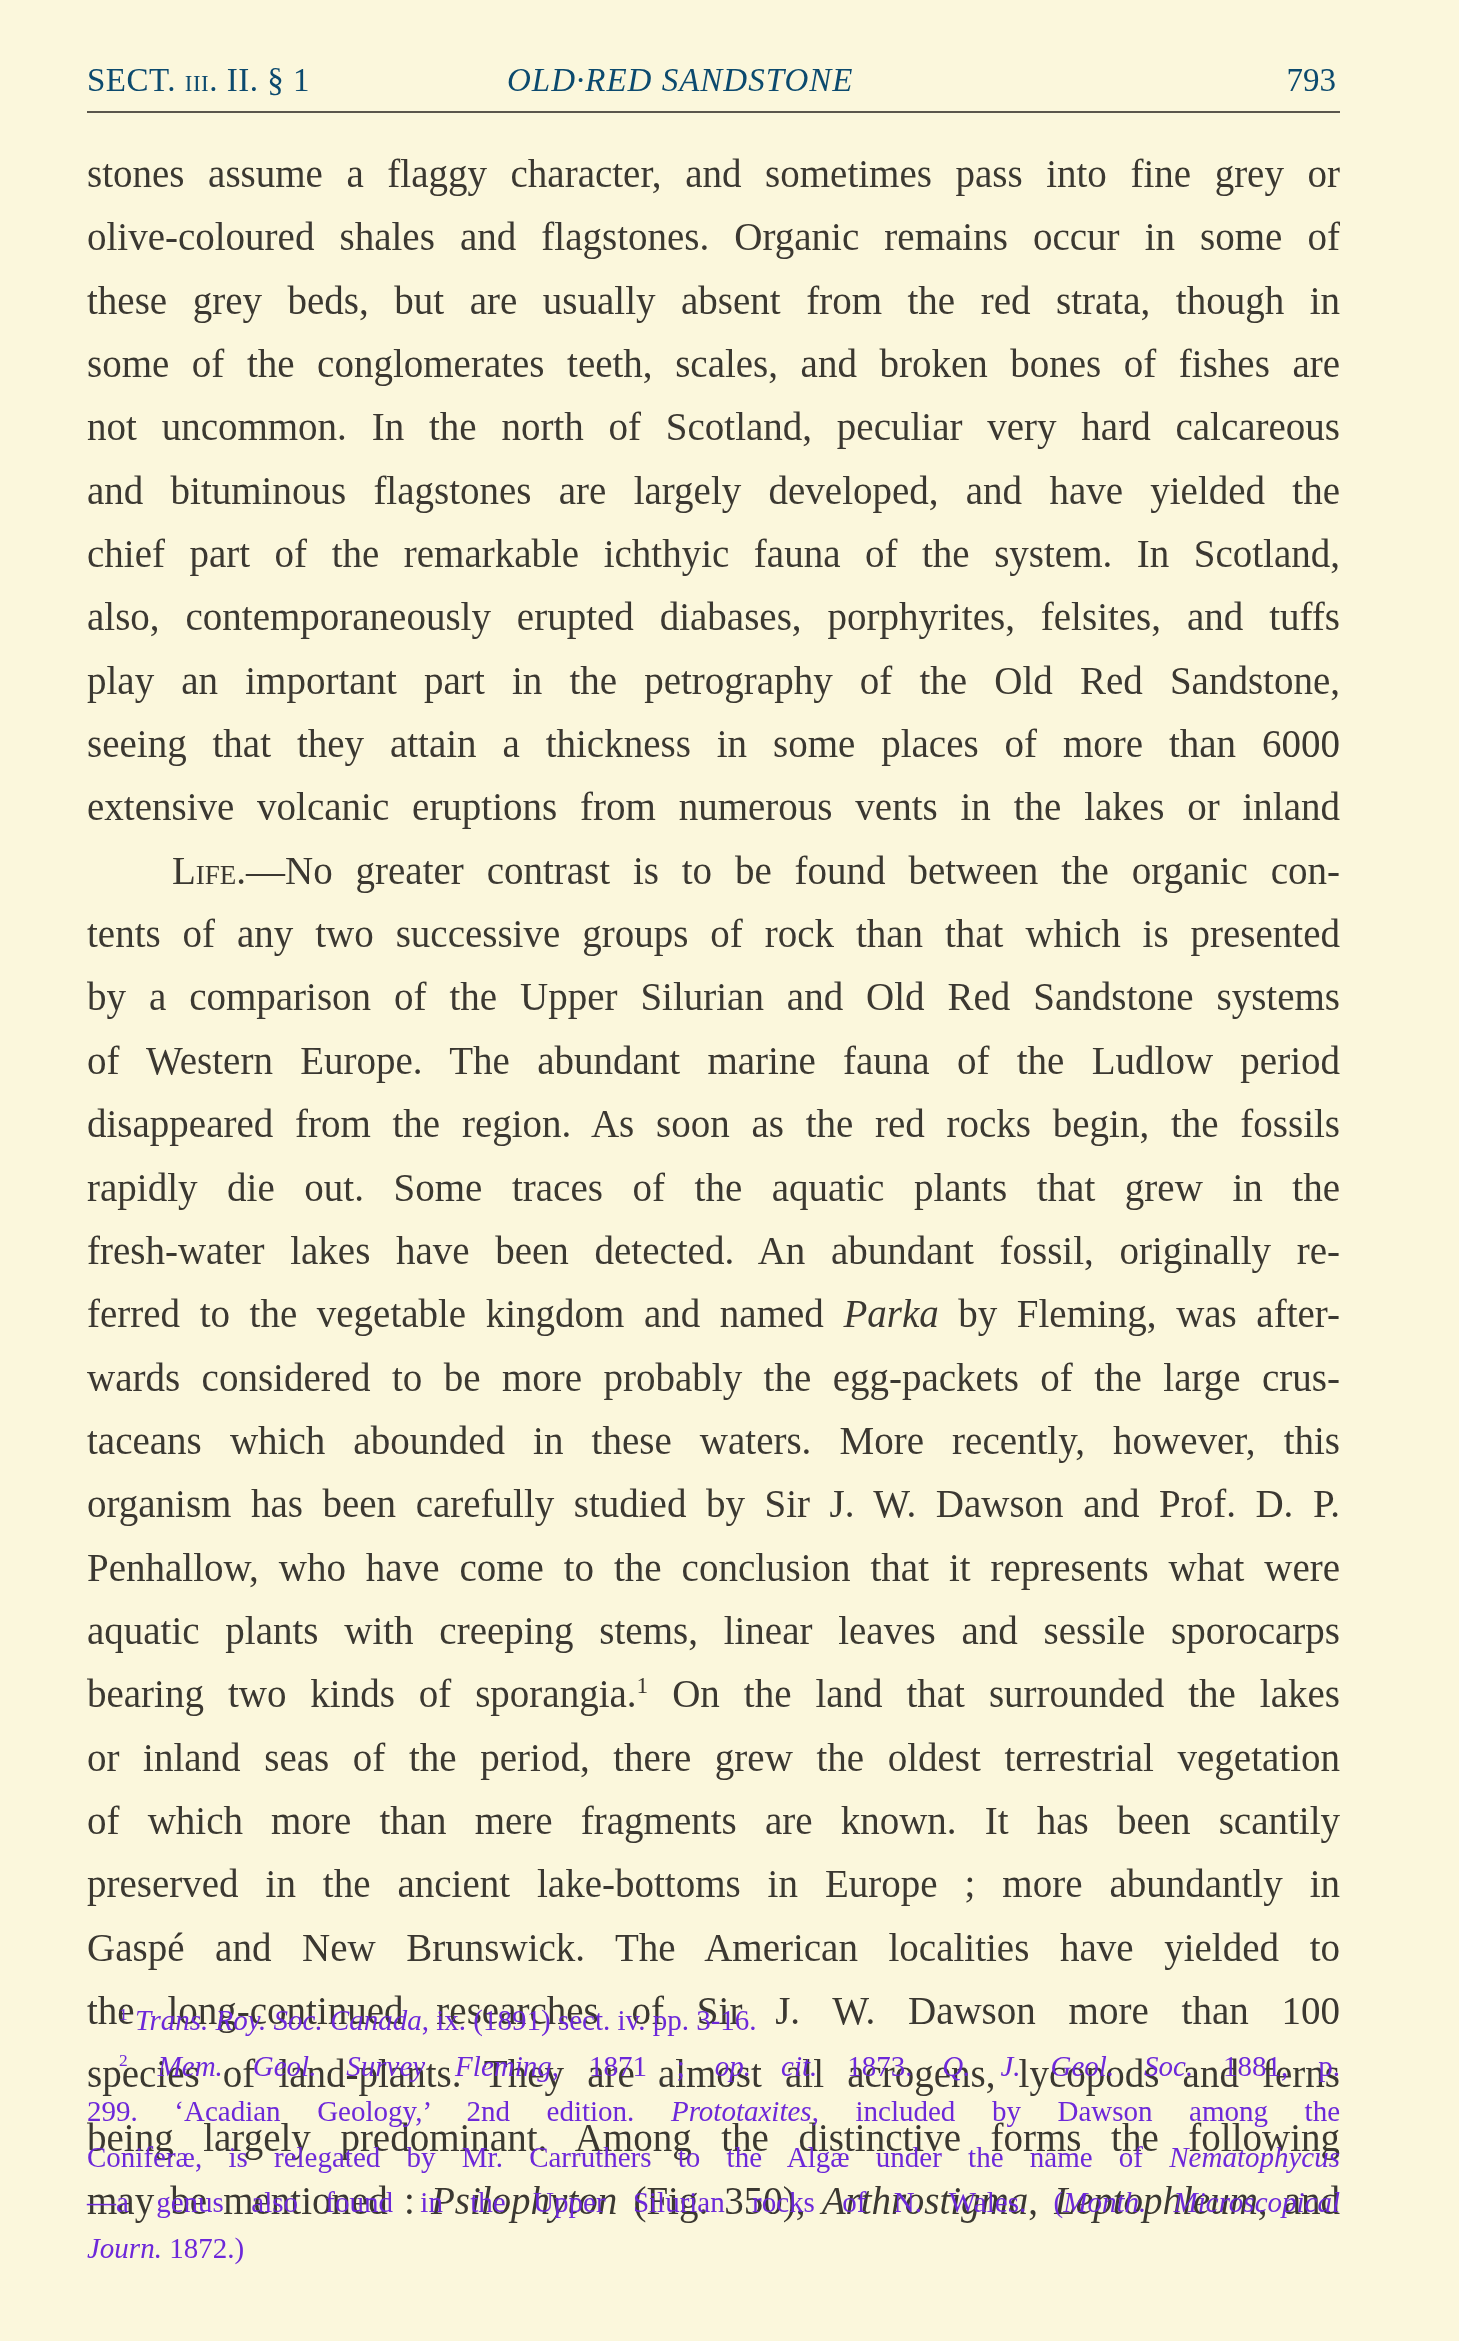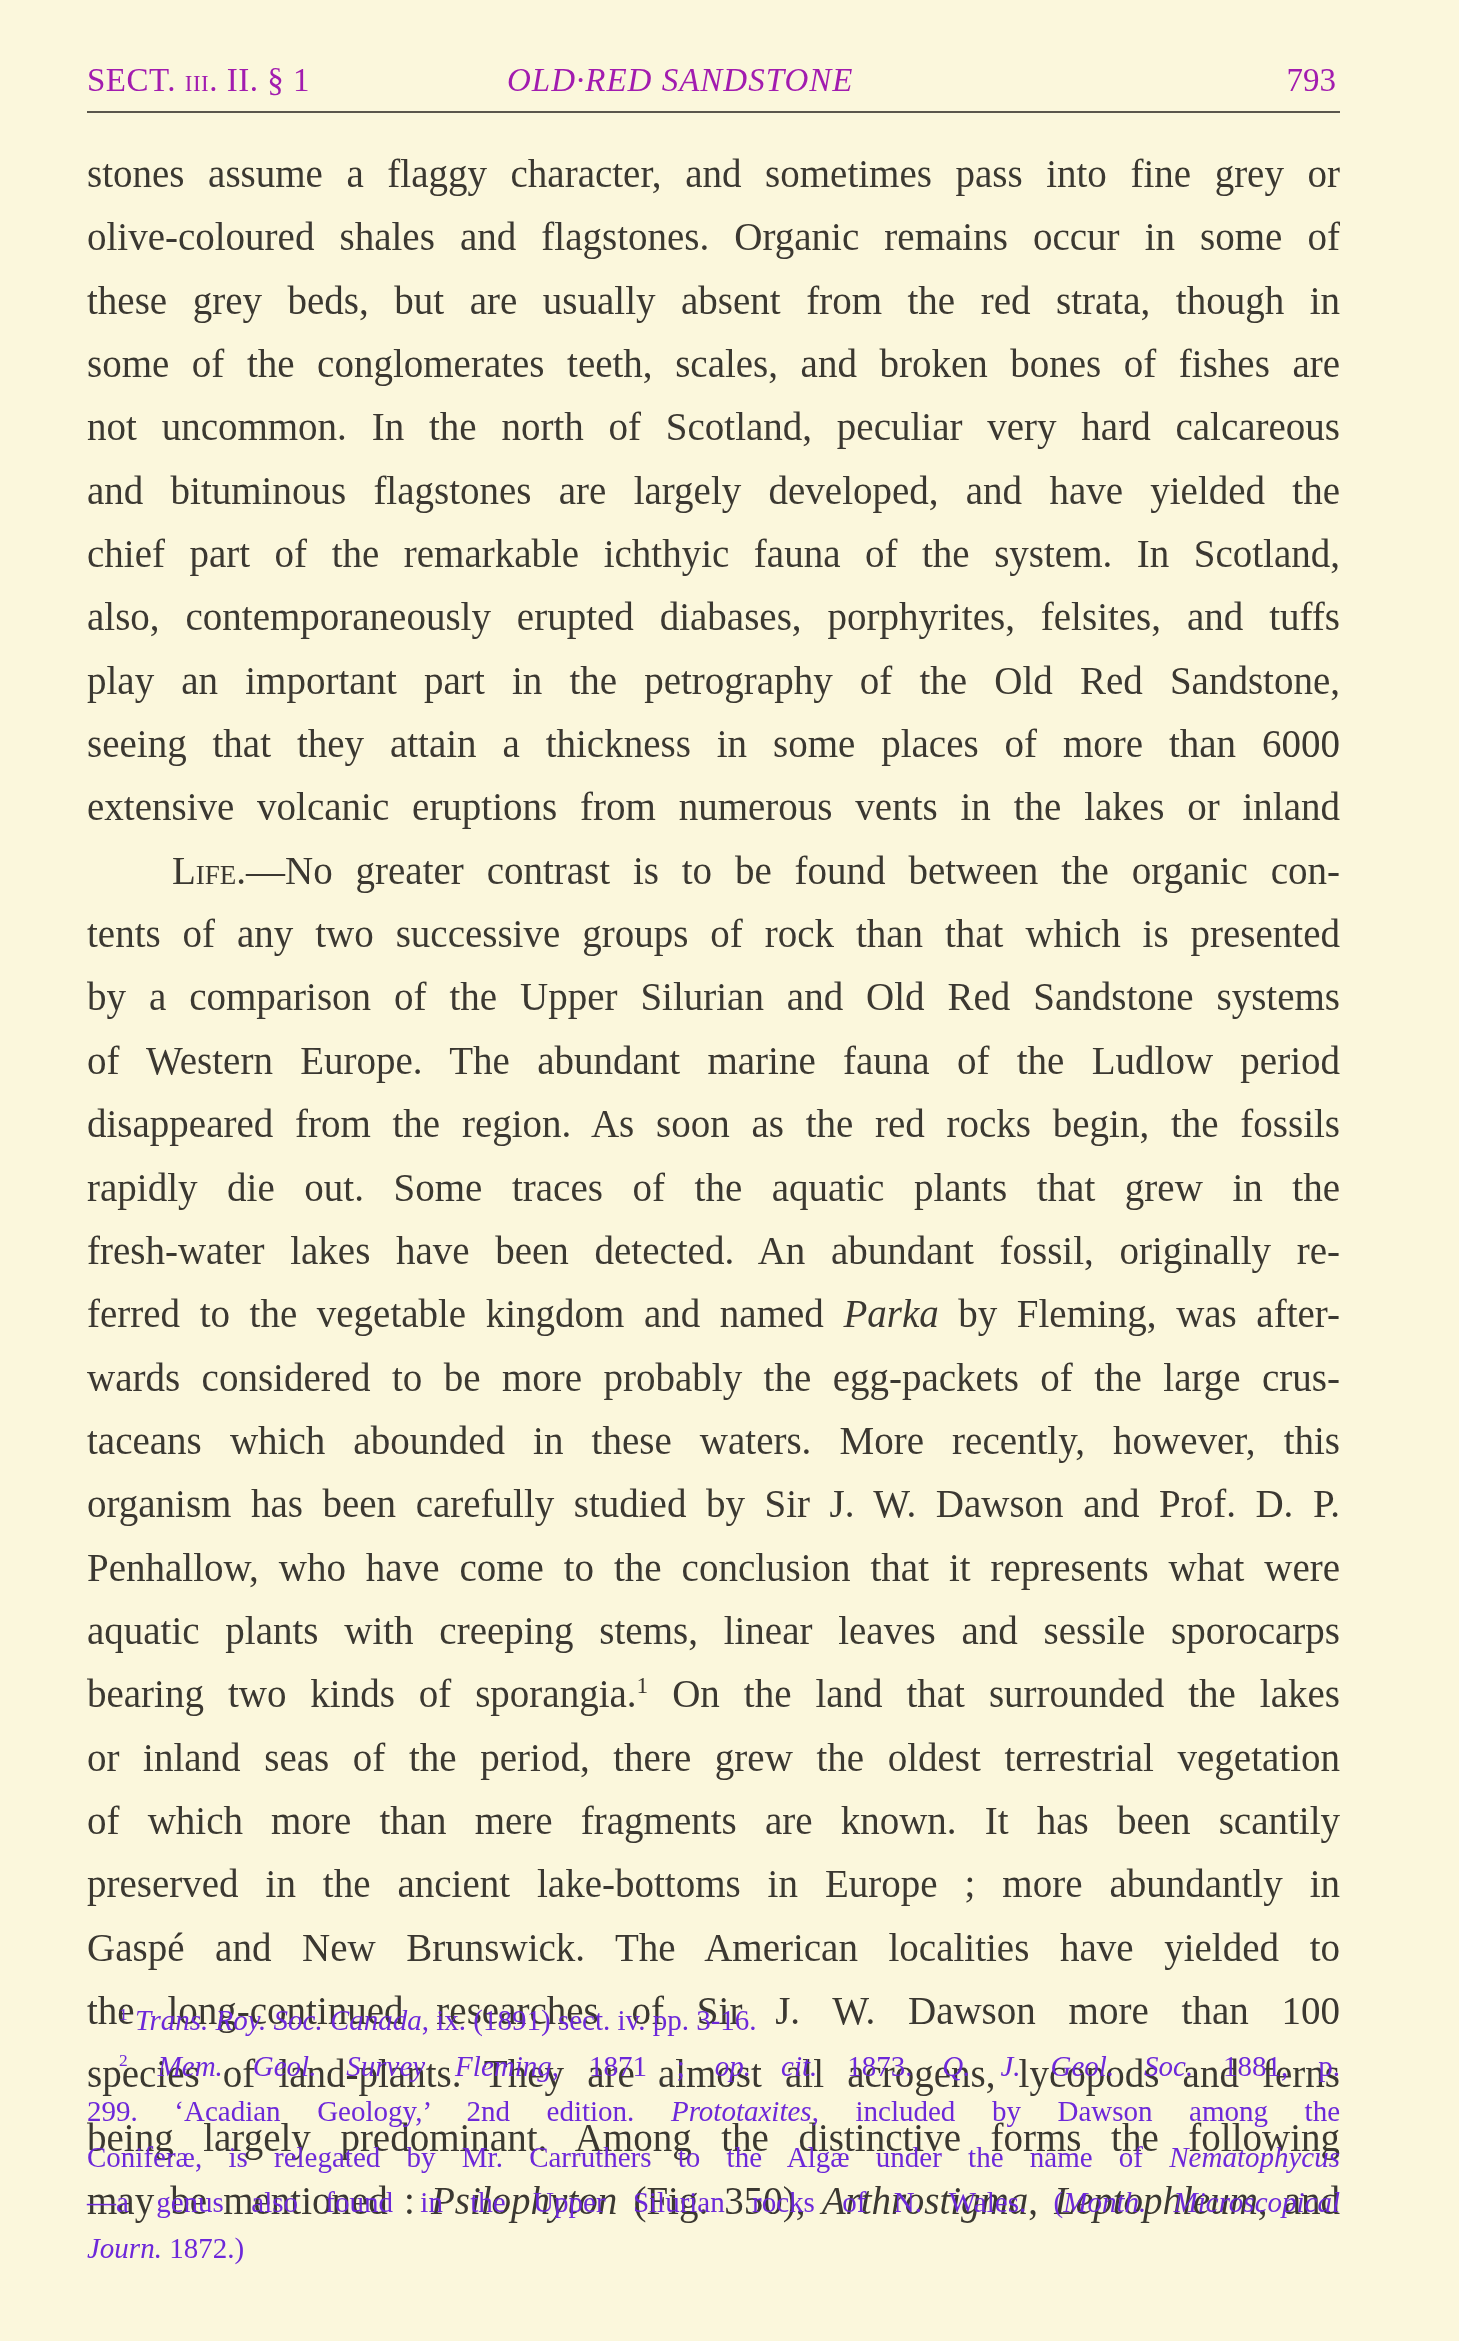--- a/index.html
+++ b/index.html
@@ -8,21 +8,21 @@
     background: #fbf7dc;
     position: relative; overflow: hidden;
     font-family: "DejaVu Serif", "Liberation Serif", serif;
     color: #3d3a33;
   }
   .page-header {
     position: absolute; left: 87px; top: 55px; width: 1253px; height: 50px;
   }
   .hdr-left, .hdr-center, .hdr-right {
     position: absolute; top: 0; font-family: "Liberation Serif", serif; font-size: 33px; line-height: 50px;
-    color: #a21caf;
+    color: #0c4a6e;
   }
   .hdr-left { left: 0; font-variant: small-caps; letter-spacing: 0.5px; }
   .hdr-center { left: 420px; font-style: italic; letter-spacing: 1px; }
   .hdr-right { right: 4px; }
   .rule {
     position: absolute; left: 87px; top: 111px; width: 1253px; height: 2px; background: #5a564c;
   }
   .body-text {
     position: absolute; left: 87px; top: 142px; width: 1253px;
     font-family: "Liberation Serif", serif; font-size: 39px; line-height: 63.35px;

